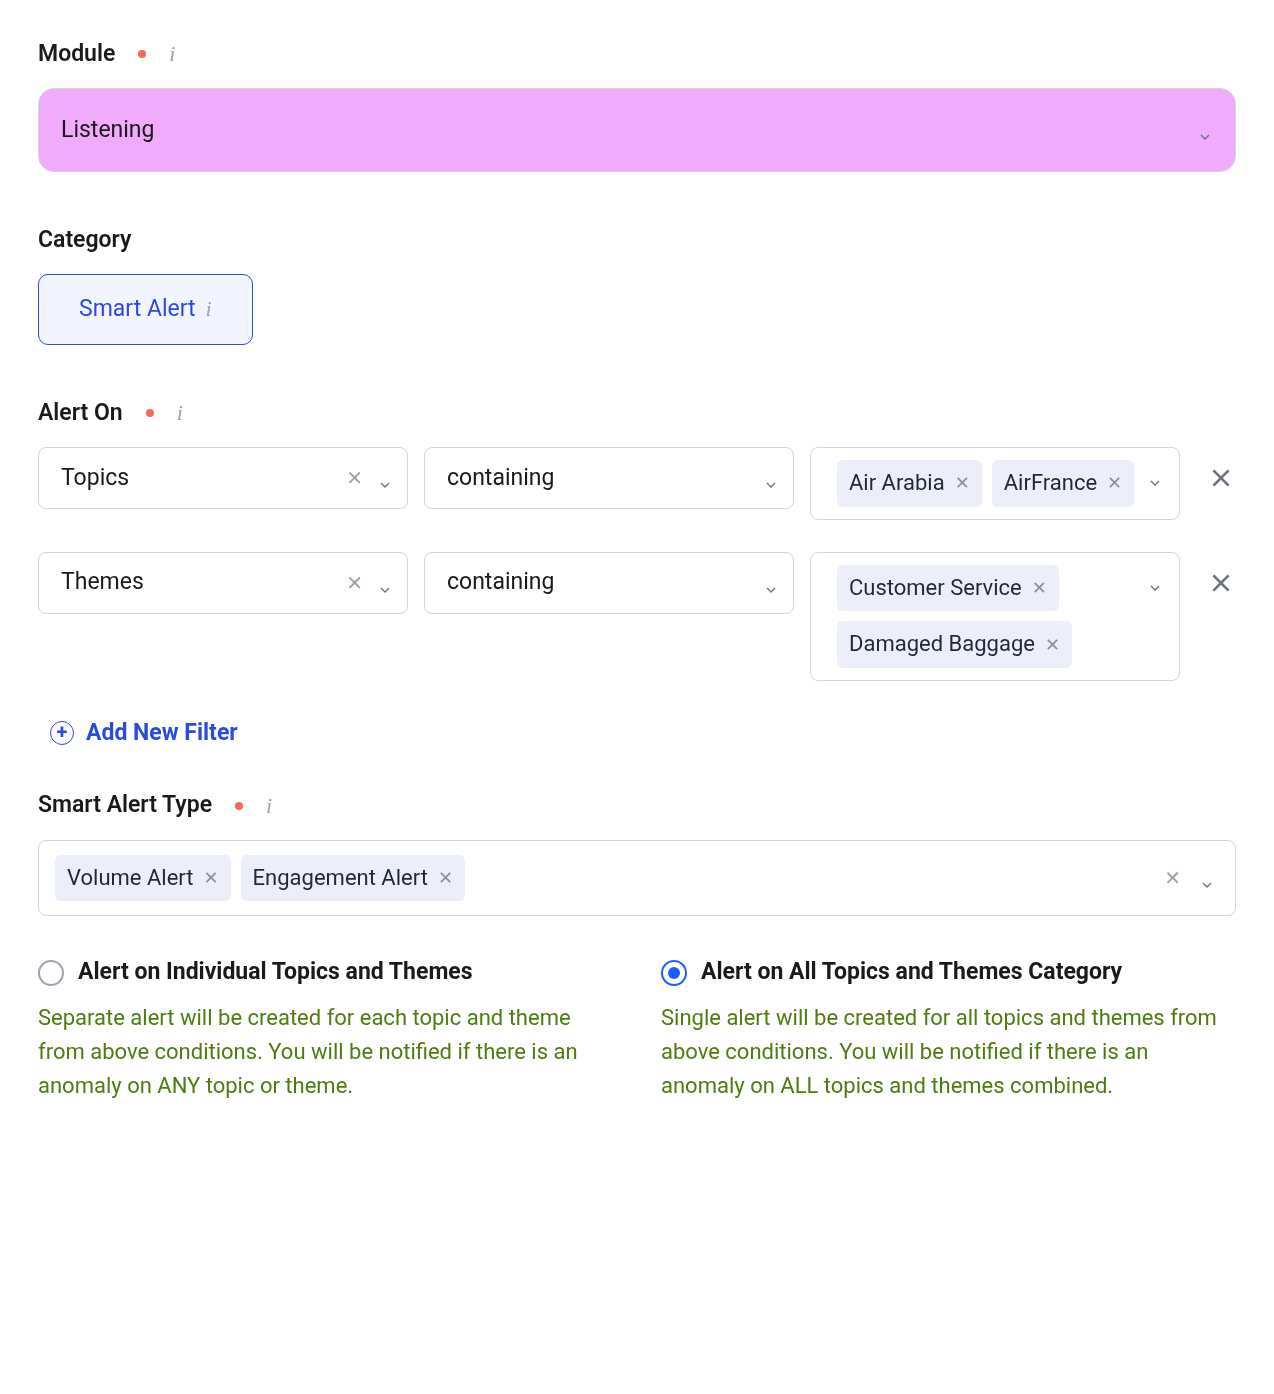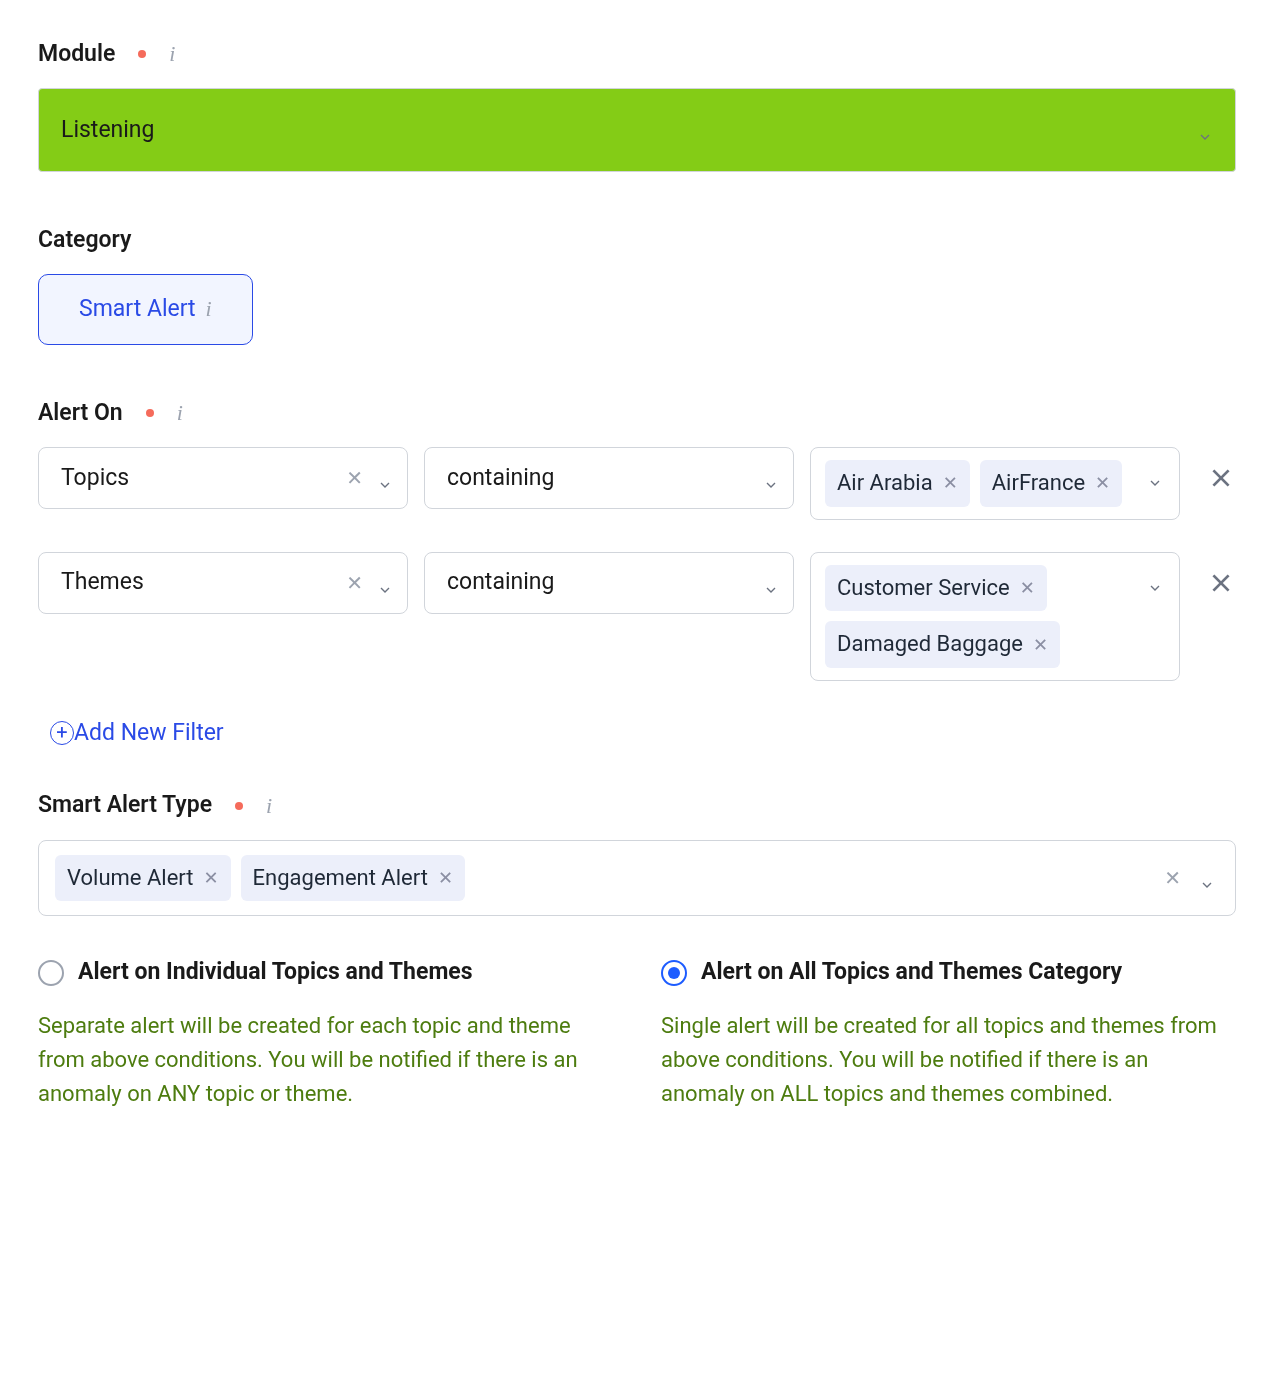--- a/index.html
+++ b/index.html
@@ -34,24 +34,24 @@
     font-family: Georgia, serif;
     font-size: 22px;
     line-height: 1;
     font-weight: 400;
   }
   .select {
     display: flex;
     align-items: center;
     justify-content: space-between;
     border: 1px solid #d1d5db;
-    border-radius: 4px;
+    border-radius: 16px;
     padding: 16px 22px;
     width: 100%;
-    background: #84cc16;
+    background: #f0abfc;
     cursor: pointer;
   }
   .select-module { height: 84px; }
   .chev {
     width: 16px;
     height: 16px;
     display: inline-block;
   }
   .chev svg { stroke: #6b7280; }
   .pill-btn {
@@ -88,21 +88,21 @@
   .x-small {
     color: #9ca3af;
     font-size: 20px;
     line-height: 1;
     cursor: pointer;
     padding: 4px;
   }
   .chips-box {
     border: 1px solid #d1d5db;
     border-radius: 8px;
-    padding: 12px 42px 12px 14px;
+    padding: 12px 42px 12px 26px;
     position: relative;
     min-height: 62px;
     display: flex;
     flex-wrap: wrap;
     gap: 10px;
     align-items: flex-start;
     align-content: flex-start;
   }
   .chips-box .box-chev {
     position: absolute;
@@ -129,25 +129,26 @@
     display: flex;
     align-items: center;
     justify-content: center;
     height: 62px;
     cursor: pointer;
   }
   .row-remove svg { stroke: #6b7280; }
   .add-filter {
     display: inline-flex;
     align-items: center;
+    gap: 12px;
     color: #2a4ae6;
     font-size: 23px;
     margin-top: 36px;
     cursor: pointer;
-    font-weight: 400;
+    font-weight: 700;
     padding-left: 12px;
   }
   .plus-circle {
     width: 24px; height: 24px;
     border: 1.8px solid #2a4ae6;
     border-radius: 50%;
     display: inline-flex;
     align-items: center; justify-content: center;
   }
   .plus-circle::before {
@@ -177,21 +178,21 @@
     display: flex;
     align-items: center;
     gap: 14px;
   }
   .mode-options {
     display: grid;
     grid-template-columns: 1fr 1fr;
     gap: 48px;
     margin-top: 40px;
   }
-  .mode-opt { display: flex; flex-direction: column; gap: 20px; }
+  .mode-opt { display: flex; flex-direction: column; gap: 12px; }
   .mode-head {
     display: flex;
     align-items: center;
     gap: 14px;
     cursor: pointer;
   }
   .radio {
     width: 26px; height: 26px;
     border-radius: 50%;
     border: 2px solid #9ca3af;

